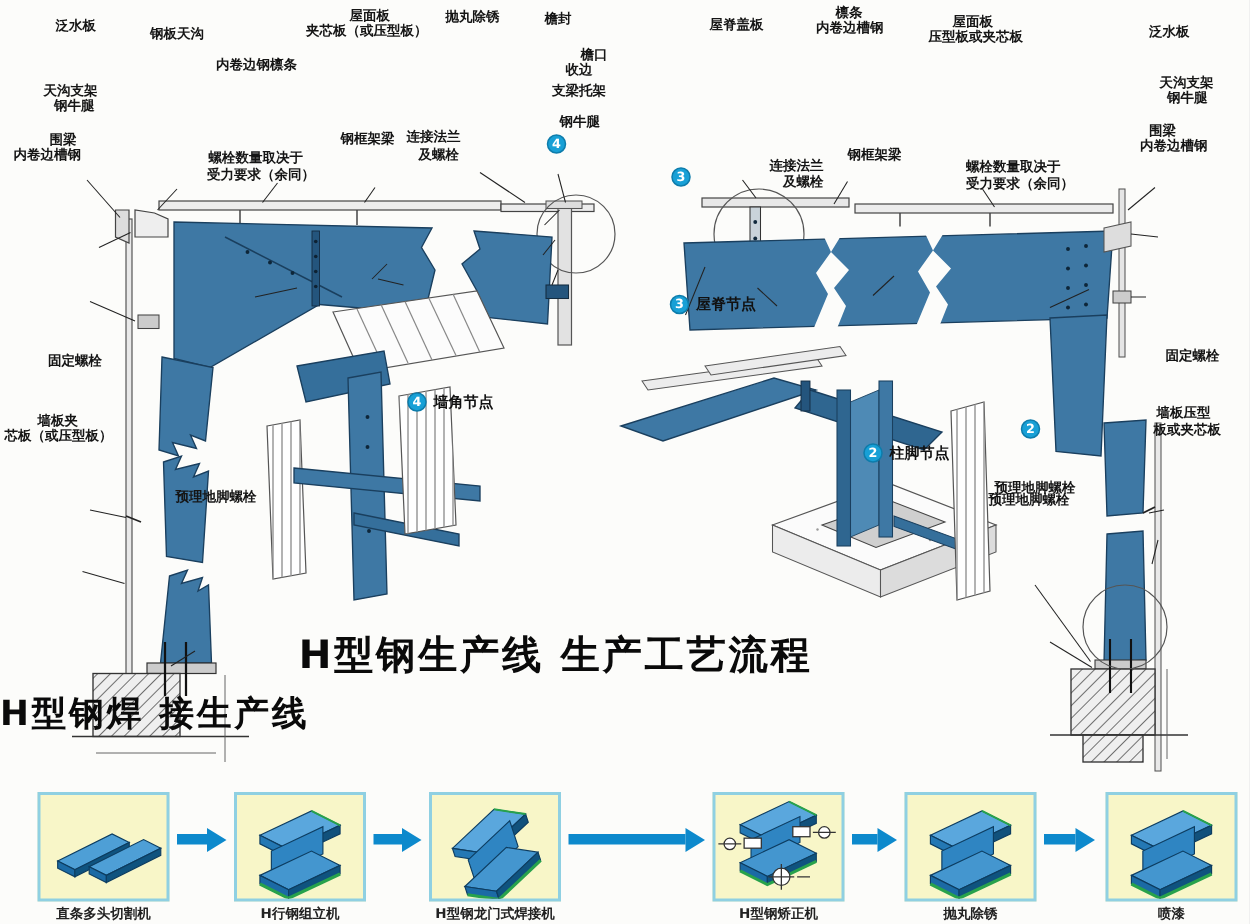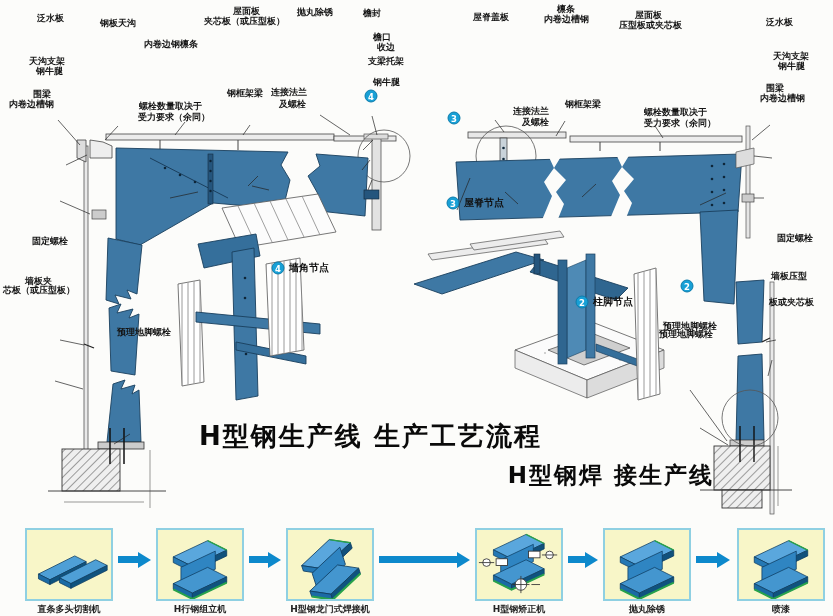--- a/index.html
+++ b/index.html
@@ -21,21 +21,21 @@
   }
   .mkcap{
     position:absolute;font-size:10px;font-weight:bold;color:#111;white-space:nowrap;
     transform:translateY(-50%);
   }
   .title1{
     position:absolute;left:0;top:419px;width:741px;text-align:center;
     font-size:26px;font-weight:bold;color:#0a0a0a;letter-spacing:2px;
   }
   .title2{
-    position:absolute;left:0;top:460px;width:714px;text-align:right;
+    position:absolute;left:0;top:460px;width:714px;text-align:left;
     font-size:23px;font-weight:bold;color:#0a0a0a;letter-spacing:2px;
   }
   .flow{position:absolute;left:0;top:0;width:833px;height:616px;}
   .pbox{
     position:absolute;top:528px;width:88px;height:73px;box-sizing:border-box;
     background:#f8f6c8;border:2px solid #8fd0e2;
   }
   .pbox svg{display:block;width:84px;height:69px;}
   .plabel{
     position:absolute;top:603px;width:140px;text-align:center;
@@ -247,21 +247,21 @@
   </svg>
 
   <div class="layer">
       <div class="lbl" style="left: 37px; top: 14px;">泛水板</div>
       <div class="lbl" style="left: 100px; top: 19px;">钢板天沟</div>
       <div class="lbl" style="left: 144px; top: 15px; margin-top: 25px;">内卷边钢檩条</div>
       <div class="lbl" style="left: 233px; top: 7px;">屋面板</div>
       <div class="lbl" style="left: 204px; top: 17px;">夹芯板（或压型板）</div>
       <div class="lbl" style="left: 297px; top: 8px;">抛丸除锈</div>
       <div class="lbl" style="left: 363px; top: 9px;">檐封</div>
-      <div class="lbl" style="left: 373px; top: 33px;">檐口</div>
+      <div class="lbl" style="left: 387px; top: 33px;">檐口</div>
       <div class="lbl" style="left: 377px; top: 43px;">收边</div>
       <div class="lbl" style="left: 368px; top: 57px;">支梁托架</div>
       <div class="lbl" style="left: 373px; top: 78px;">钢牛腿</div>
       <div class="lbl" style="left: 29px; top: 57px;">天沟支架</div>
       <div class="lbl" style="left: 36px; top: 67px;">钢牛腿</div>
       <div class="lbl" style="left: 33px; top: 90px;">围梁</div>
       <div class="lbl" style="left: 9px; top: 100px;">内卷边槽钢</div>
       <div class="lbl" style="left: 139px; top: 102px;">螺栓数量取决于</div>
       <div class="lbl" style="left: 138px; top: 113px;">受力要求（余同）</div>
       <div class="lbl" style="left: 227px; top: 89px;">钢框架梁</div>
@@ -281,21 +281,21 @@
       <div class="lbl" style="left: 778px; top: 62px;">钢牛腿</div>
       <div class="lbl" style="left: 766px; top: 84px;">围梁</div>
       <div class="lbl" style="left: 760px; top: 94px;">内卷边槽钢</div>
       <div class="lbl" style="left: 513px; top: 107px;">连接法兰</div>
       <div class="lbl" style="left: 522px; top: 118px;">及螺栓</div>
       <div class="lbl" style="left: 565px; top: 100px;">钢框架梁</div>
       <div class="lbl" style="left: 644px; top: 108px;">螺栓数量取决于</div>
       <div class="lbl" style="left: 644px; top: 119px;">受力要求（余同）</div>
       <div class="lbl" style="left: 777px; top: 234px;">固定螺栓</div>
       <div class="lbl" style="left: 771px; top: 272px;">墙板压型</div>
-      <div class="lbl" style="left: 769px; top: 283px; margin-top: 15px;">板或夹芯板</div>
+      <div class="lbl" style="left: 769px; top: 283px;">板或夹芯板</div>
       <div class="lbl" style="left: 663px; top: 322px;">预理地脚螺栓</div>
       <div class="lbl" style="left: 659px; top: 330px;">预理地脚螺栓</div>
     </div>
 
   <div class="layer">
       <div class="mk" style="left: 371px; top: 96px;">4</div>
       <div class="mk" style="left: 278px; top: 268px;">4</div>
       <div class="mkcap" style="left: 289px; top: 268px;">墙角节点</div>
       <div class="mk" style="left: 454px; top: 118px;">3</div>
       <div class="mk" style="left: 453px; top: 203px;">3</div>

